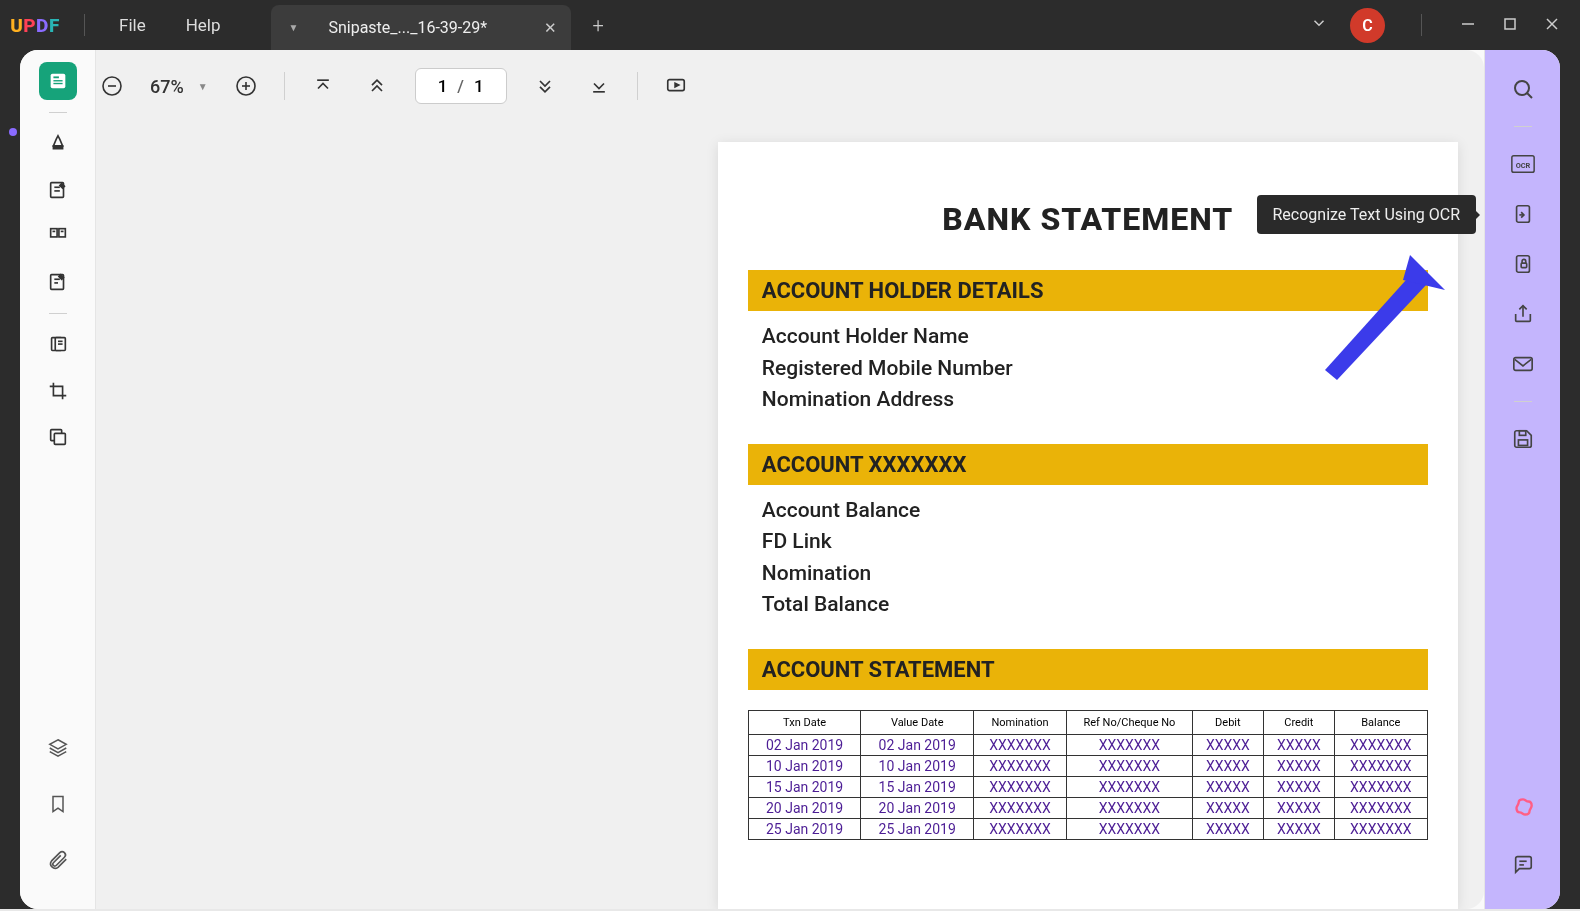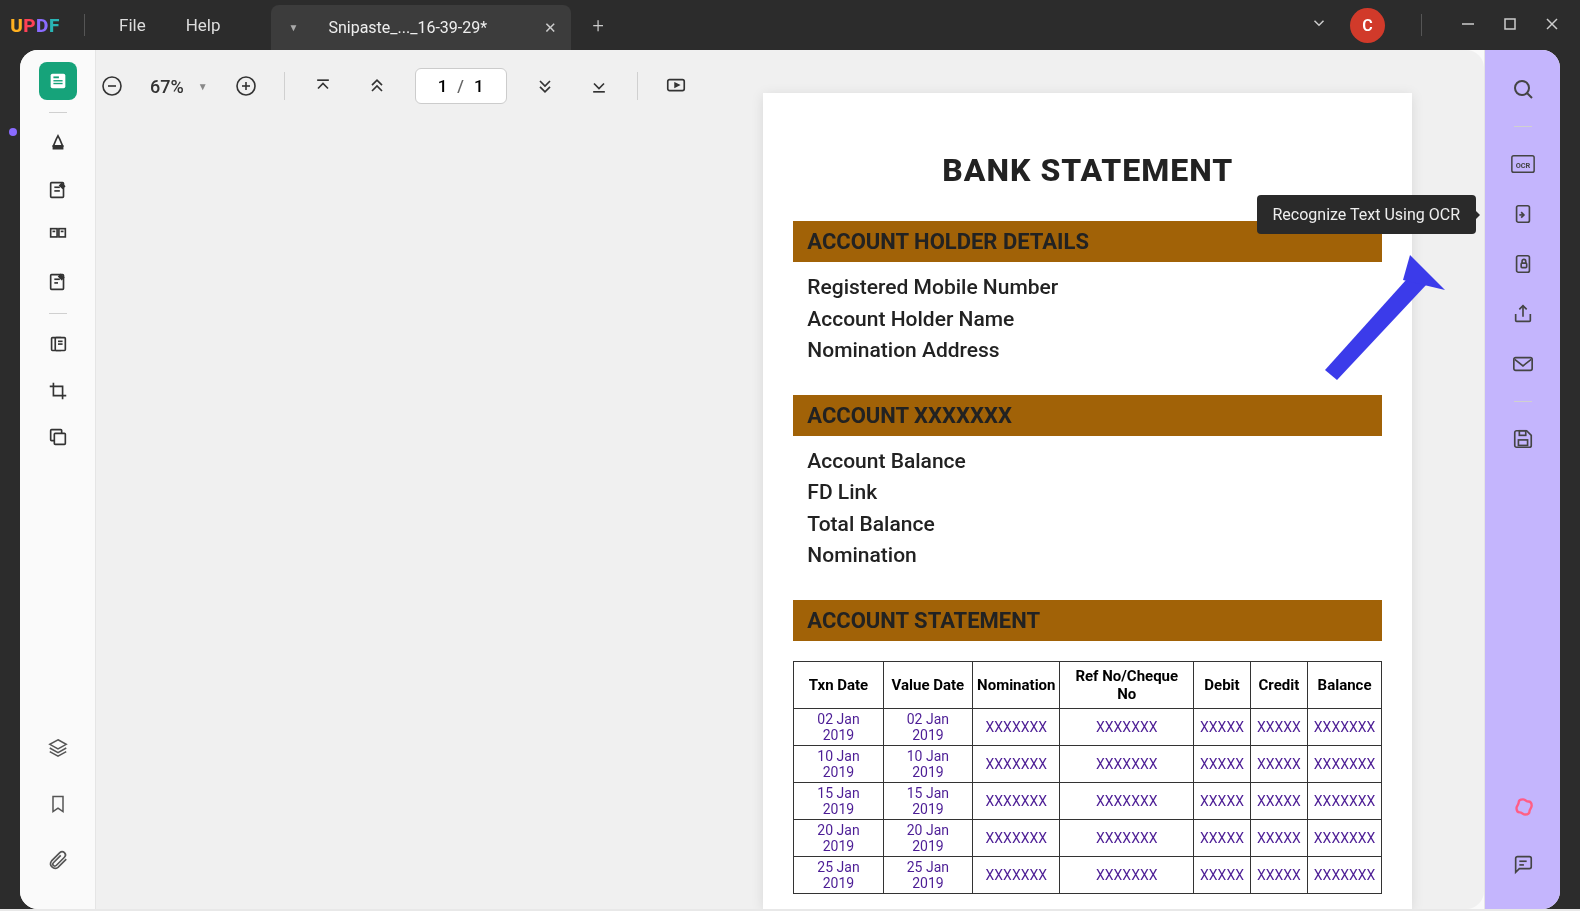--- a/index.html
+++ b/index.html
@@ -74,33 +74,33 @@
 .tbar-sep { width:1px; height:28px; background:#d0d0d0;}
 .zoom-text { display:flex; align-items:center; gap:14px; font-size:18px; color:#333; font-weight:500;}
 .zoom-dd { font-size:10px; color:#888;}
 .page-box { width:92px; height:36px; border:1px solid #ccc; border-radius:6px; display:flex; align-items:center; justify-content:center; gap:10px; background:#fff;}
 .page-box span { font-size:17px; font-weight:500;}
 .page-slash { color:#666;}
 
 
 .canvas { flex:1; display:flex; justify-content:center; overflow:hidden;}
 .page {
-  width:649px;
+  width:740px;
   background:#fff;
-  margin-top: 43px;
+  margin-top: 92px;
   box-shadow: 0 2px 12px rgba(0,0,0,0.1);
   padding: 58px 30px 36px 30px;
 }
 .doc-title { text-align:center; font-size:32px; font-weight:800; letter-spacing:1px; color:#222; margin-bottom:32px;}
-.sec-head { background:#a16207; padding:8px 14px; font-size:22px; font-weight:700; color:#222; margin-top: 12px;}
+.sec-head { background:#eab308; padding:8px 14px; font-size:22px; font-weight:700; color:#222; margin-top: 12px;}
 .sec-body { padding: 10px 14px 16px 14px;}
 .sec-body div { font-size:21px; color:#222; line-height:1.5; font-weight:500;}
 .stmt-table { width:100%; border-collapse:collapse; margin-top:20px;}
 .stmt-table th, .stmt-table td { border:1px solid #333; padding:2px 6px; font-size:14px; text-align:center;}
-.stmt-table th { font-weight:700; font-size:15px; padding:5px 4px;}
+.stmt-table th { font-weight:400; font-size:11px; padding:5px 4px;}
 .stmt-table td { color:#4c1d95;}
 
 
 .right-bar {
   width:76px;
   background:#c4b5fd;
   border-left:1px solid #e5e5e5;
   border-radius: 0 18px 18px 0;
   display:flex;
   flex-direction:column;
@@ -347,31 +347,31 @@
             </svg>
         </div>
       </div>
 
       <div class="canvas">
         <div class="page">
           <div class="doc-title">BANK STATEMENT</div>
 
           <div class="sec-head">ACCOUNT HOLDER DETAILS</div>
           <div class="sec-body">
+            <div>Account Holder Name</div>
             <div>Registered Mobile Number</div>
-            <div>Account Holder Name</div>
             <div>Nomination Address</div>
           </div>
 
           <div class="sec-head">ACCOUNT XXXXXXX</div>
           <div class="sec-body">
             <div>Account Balance</div>
             <div>FD Link</div>
+            <div>Nomination</div>
             <div>Total Balance</div>
-            <div>Nomination</div>
           </div>
 
           <div class="sec-head">ACCOUNT STATEMENT</div>
           <table class="stmt-table">
             <thead>
               <tr>
                 <th>Txn Date</th>
                 <th>Value Date</th>
                 <th>Nomination</th>
                 <th>Ref No/Cheque No</th>

